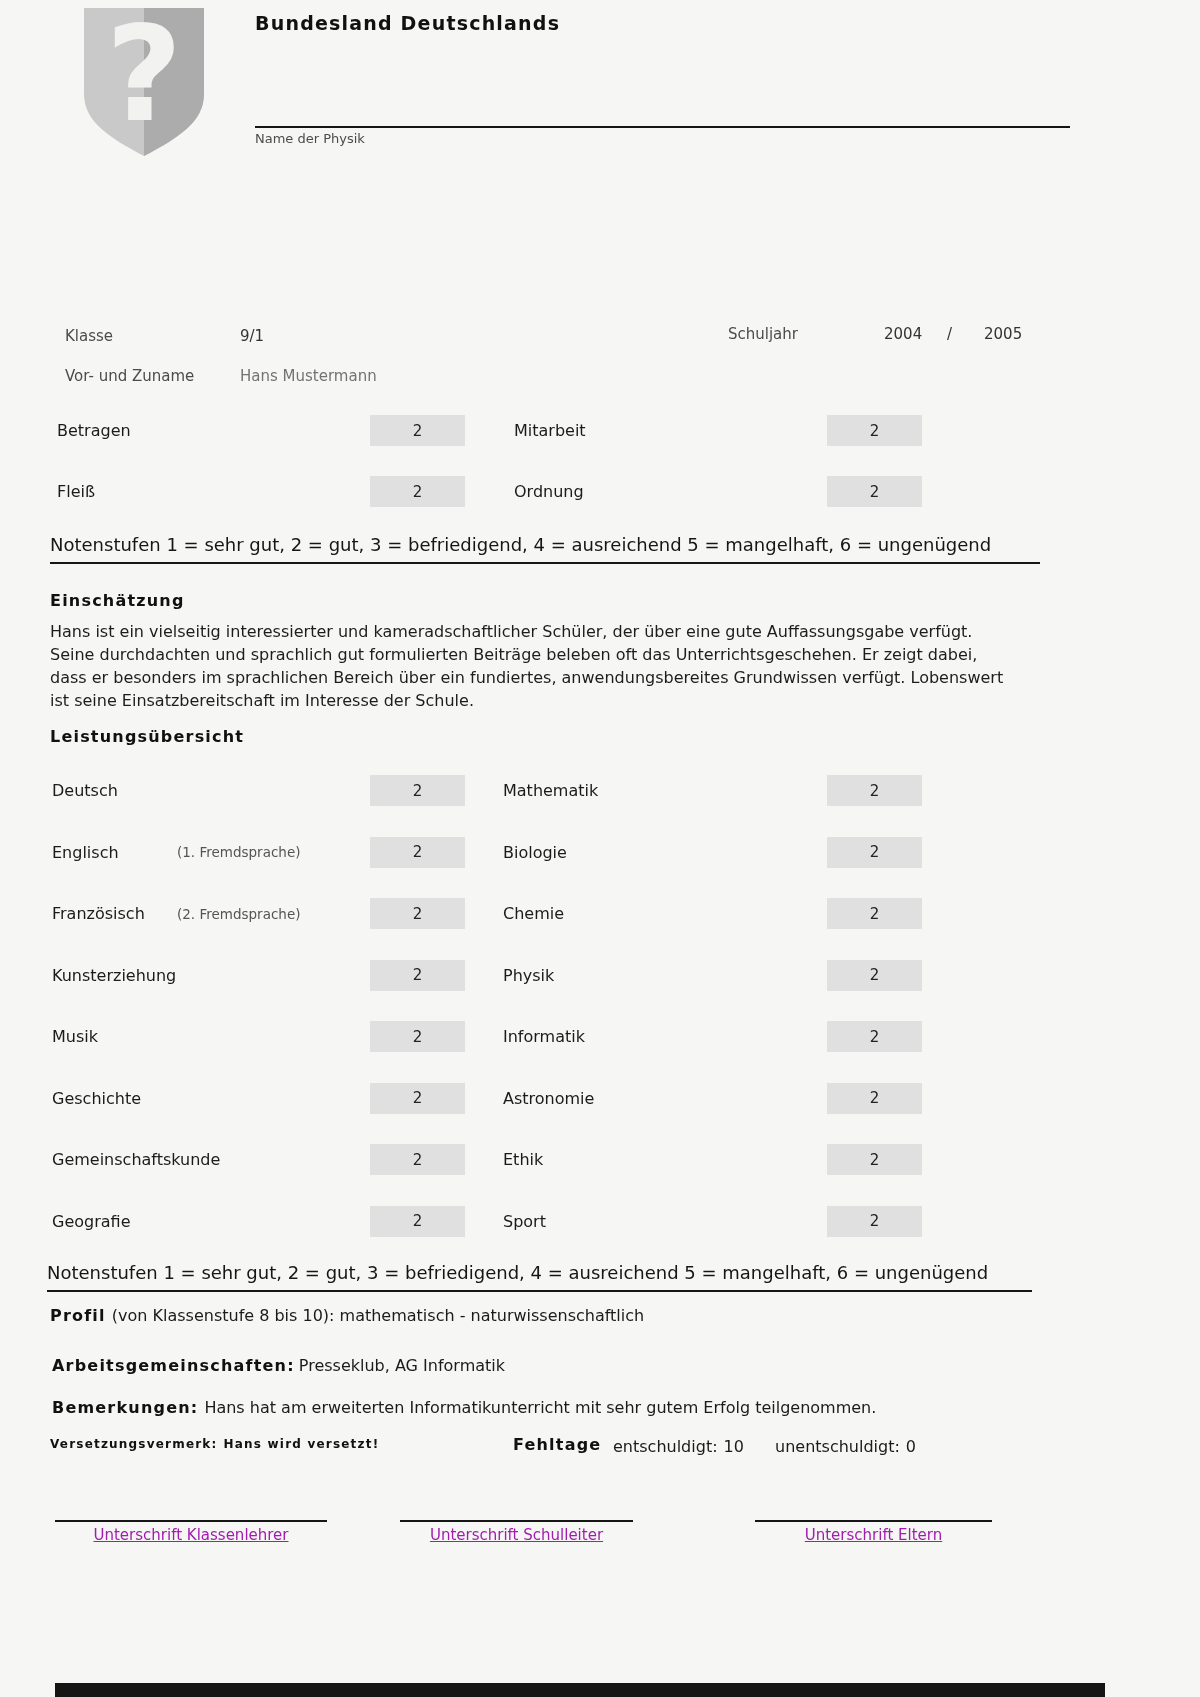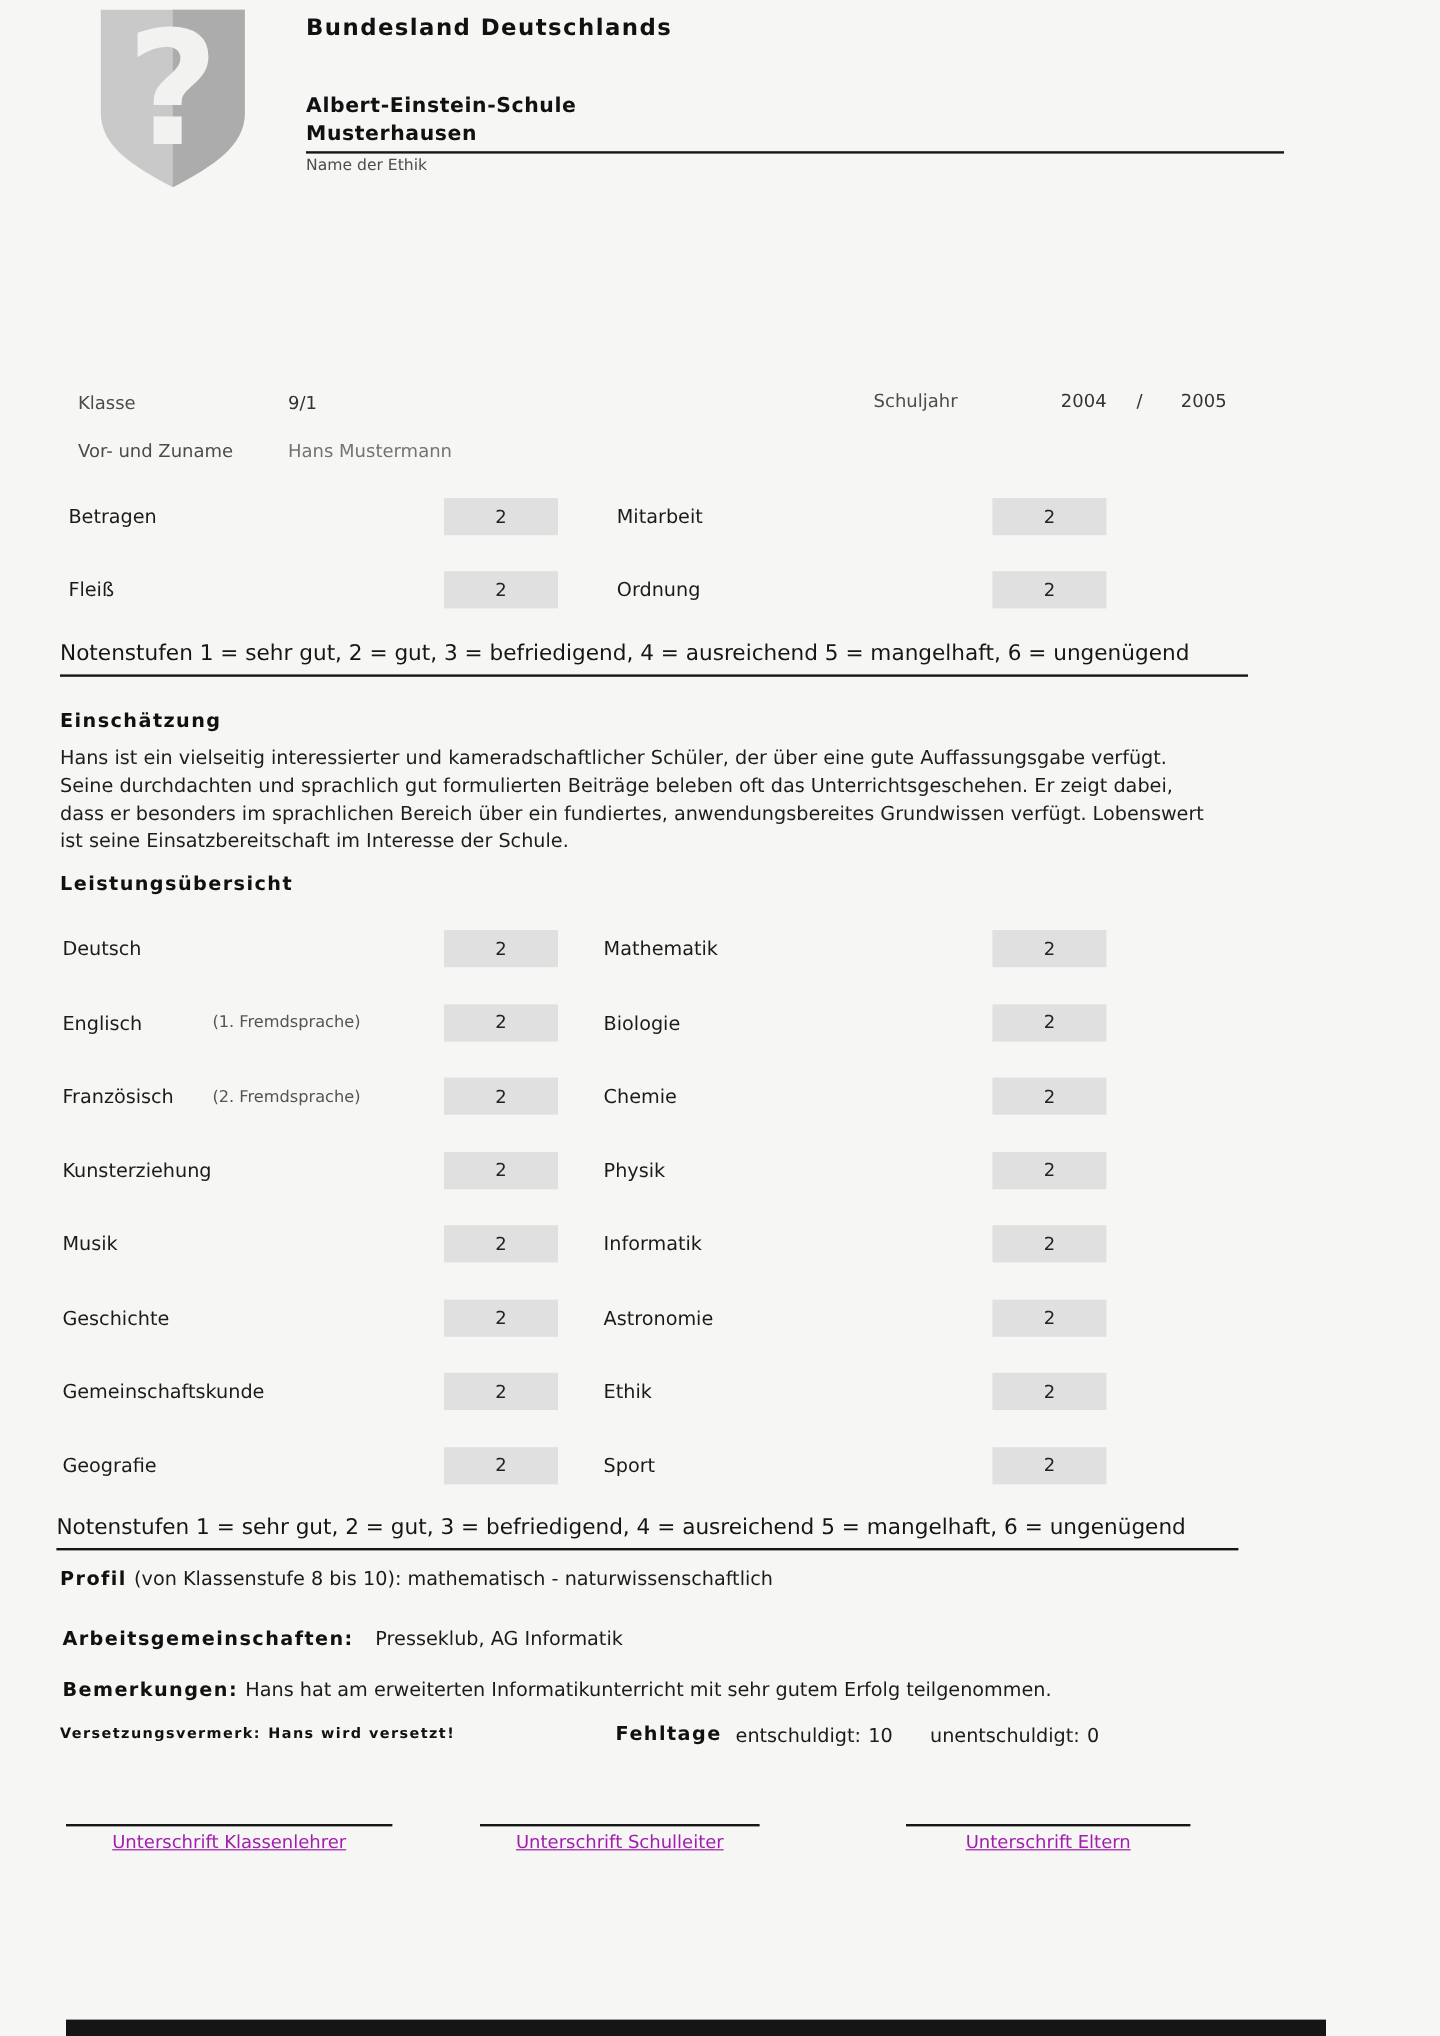--- a/index.html
+++ b/index.html
@@ -51,21 +51,21 @@
   .assess-text { left: 50px; top: 620px; width: 968px; font-size: 16px; line-height: 23px; color: #1d1d1d; }
   .perf-head { left: 50px; top: 727px; font-size: 16px; }
 
   .profil-row { left: 50px; top: 1306px; font-size: 16px; }
   .ag-row { left: 52px; top: 1356px; font-size: 16px; }
   .remarks-row { left: 52px; top: 1398px; font-size: 16px; }
   .promo { left: 50px; top: 1437px; font-size: 12px; }
   .fehltage { left: 513px; top: 1435px; font-size: 16px; }
   .excused { left: 613px; top: 1437px; font-size: 16px; }
   .unexcused { left: 775px; top: 1437px; font-size: 16px; }
-  .ml6 { margin-left: 6px; } .ml18 { margin-left: 18px; }
+  .ml6 { margin-left: 6px; } .ml18 { margin-left: 4px; }
 
   .sig { position: absolute; top: 1520px; border-top: 2px solid #161616; padding-top: 4px; font-size: 15px; text-align: center; color: #a21caf; text-decoration: underline; }
   .sig-1 { left: 55px; width: 272px; }
   .sig-2 { left: 400px; width: 233px; }
   .sig-3 { left: 755px; width: 237px; }
 
   .footer-bar { left: 55px; top: 1683px; width: 1050px; height: 14px; background: #151515; }
 </style>
 </head>
 <body>
@@ -73,26 +73,22 @@
 <div class="page">
 
   <div class="abs logo">
     <svg width="124" height="148" viewBox="0 0 124 148">
       <path d="M2 0 H122 V86 C122 114 96 130 62 148 C28 130 2 114 2 86 Z" fill="#c9c9c9"></path>
       <path d="M62 0 H122 V86 C122 114 96 130 62 148 Z" fill="#acacac"></path>
       <text x="62" y="112" text-anchor="middle" font-size="132" font-weight="bold" fill="#f2f2f1">?</text>
     </svg>
   </div>
   <div class="abs region-title bhead">Bundesland Deutschlands</div>
-  <div class="abs school-name">
-    <div>Albert-Einstein-Schule</div>
-    <div>Musterhausen</div>
-  </div>
   <div class="abs header-rule"></div>
-  <div class="abs school-caption gray">Name der Ethik</div>
+  <div class="abs school-caption gray">Name der Physik</div>
 
 
   <span class="abs gray fs15" style="left:65px;top:327px">Klasse</span>
   <span class="abs fs15" style="left:240px;top:327px;color:#333">9/1</span>
   <span class="abs gray fs15" style="left:728px;top:325px">Schuljahr</span>
   <span class="abs fs15" style="left:884px;top:325px;color:#333">2004</span>
   <span class="abs fs15" style="left:947px;top:325px;color:#333">/</span>
   <span class="abs fs15" style="left:984px;top:325px;color:#333">2005</span>
   <span class="abs gray fs15" style="left:65px;top:367px">Vor- und Zuname</span>
   <span class="abs fs15" style="left:240px;top:367px;color:#737373">Hans Mustermann</span>

